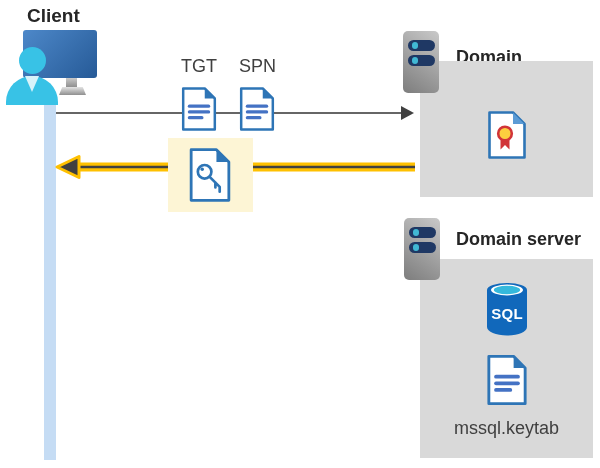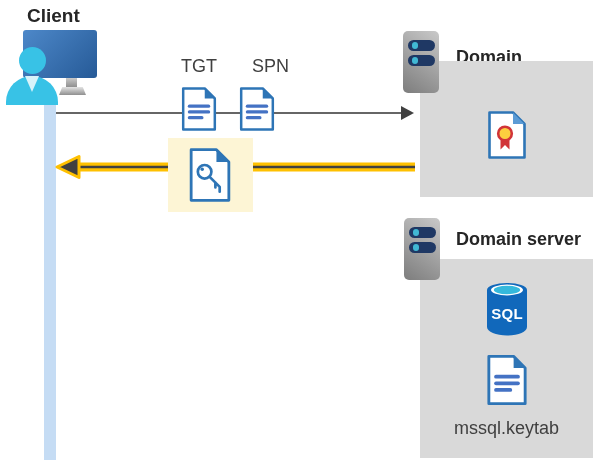--- a/index.html
+++ b/index.html
@@ -30,21 +30,21 @@
 
   .lifeline{left:44px;top:92px;width:12px;height:368px;background:var(--lifeline-blue);z-index:1;}
 
   
   .req-line{left:56px;top:112px;width:346px;height:2px;background:var(--request-gray);z-index:2;}
   .req-head{left:401px;top:106px;width:0;height:0;z-index:2;
     border-left:13px solid var(--arrow-dark);border-top:7px solid transparent;border-bottom:7px solid transparent;}
 
   
   .tgt-label{left:178px;top:56px;width:42px;text-align:center;}
-  .spn-label{left:252px;top:56px;width:42px;text-align:left;}
+  .spn-label{left:234px;top:56px;width:42px;text-align:right;}
   .tgt-doc{left:178px;top:86px;z-index:4;}
   .spn-doc{left:236px;top:86px;z-index:4;}
 
   
   .highlight-box{left:168px;top:138px;width:85px;height:74px;background:var(--highlight-yellow);z-index:3;}
   .key-doc{left:187px;top:147px;z-index:4;}
   .resp-arrow{left:54px;top:153px;z-index:2;}
 
   
   .dc-box{left:420px;top:61px;width:173px;height:136px;background:var(--box-gray);z-index:1;}

